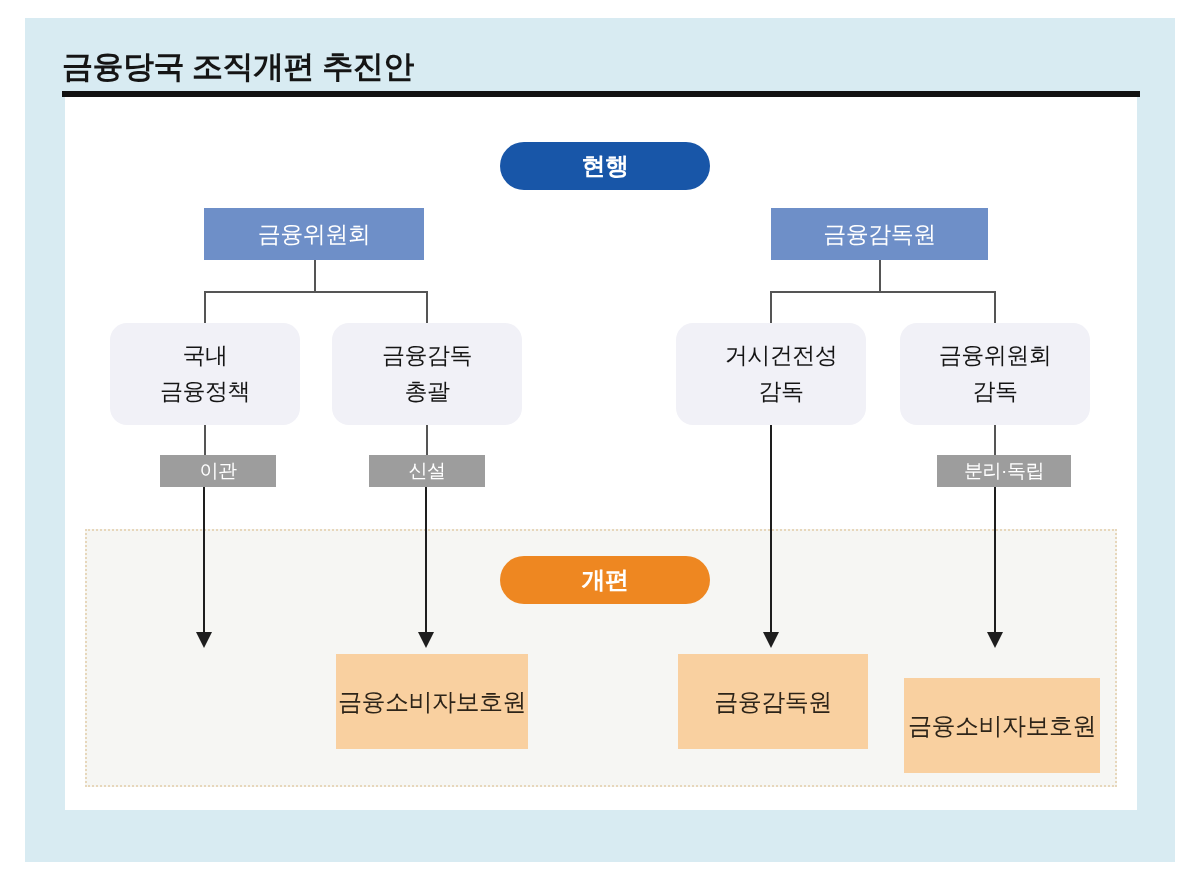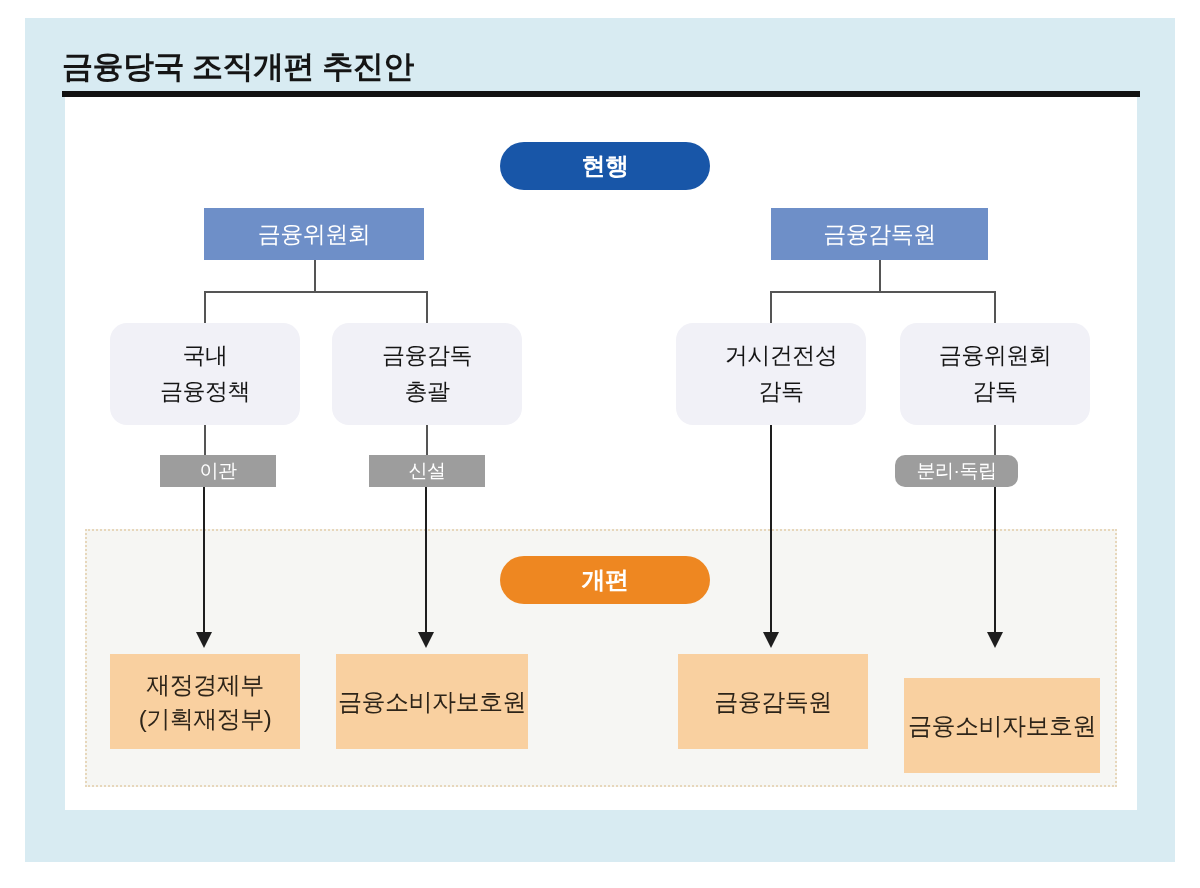--- a/index.html
+++ b/index.html
@@ -35,21 +35,21 @@
 
   .func-box{position:absolute;top:323px;height:102px;width:190px;background:var(--function-box);color:var(--ink);font-size:23px;letter-spacing:-0.5px;line-height:1.55;display:flex;align-items:center;justify-content:center;text-align:center;white-space:pre-line;border-radius:17px;}
   .func-1{left:110px;}
   .func-2{left:332px;}
   .func-3{left:676px;padding-left:20px;}
   .func-4{left:900px;}
 
   .tag{position:absolute;top:455px;height:32px;background:var(--transition-tag);color:#fff;font-size:19px;letter-spacing:-0.5px;display:flex;align-items:center;justify-content:center;}
   .tag-1{left:160px;width:116px;}
   .tag-2{left:369px;width:116px;}
-  .tag-3{left:895px;width:123px;border-radius:10px;}
+  .tag-3{left:937px;width:134px;}
 
   .reform-panel{position:absolute;left:85px;top:529px;width:1032px;height:258px;background:var(--reform-panel);border:2px dotted var(--reform-panel-border);}
 
   .reform-box{position:absolute;top:654px;height:95px;background:var(--reform-box);color:#2d2419;font-size:24px;letter-spacing:-0.5px;line-height:1.4;display:flex;align-items:center;justify-content:center;text-align:center;white-space:pre-line;}
   .reform-1{left:110px;width:190px;}
   .reform-2{left:336px;width:192px;}
   .reform-3{left:678px;width:190px;}
   .reform-4{left:904px;width:196px;margin-top:24px;}
 
   .vline{position:absolute;width:2px;background:var(--line);}
@@ -108,18 +108,16 @@
 
   <div class="aline" style="left:425px;top:487px;height:146px;"></div>
   <div class="ahead" style="left:418px;top:632px;"></div>
 
   <div class="aline" style="left:770px;top:425px;height:208px;"></div>
   <div class="ahead" style="left:763px;top:632px;"></div>
 
   <div class="aline" style="left:994px;top:487px;height:146px;"></div>
   <div class="ahead" style="left:987px;top:632px;"></div>
 
-  <div class="reform-box reform-1">재정경제부
-(기획재정부)</div>
   <div class="reform-box reform-2">금융소비자보호원</div>
   <div class="reform-box reform-3">금융감독원</div>
   <div class="reform-box reform-4">금융소비자보호원</div>
 </div>
 
 </body></html>

